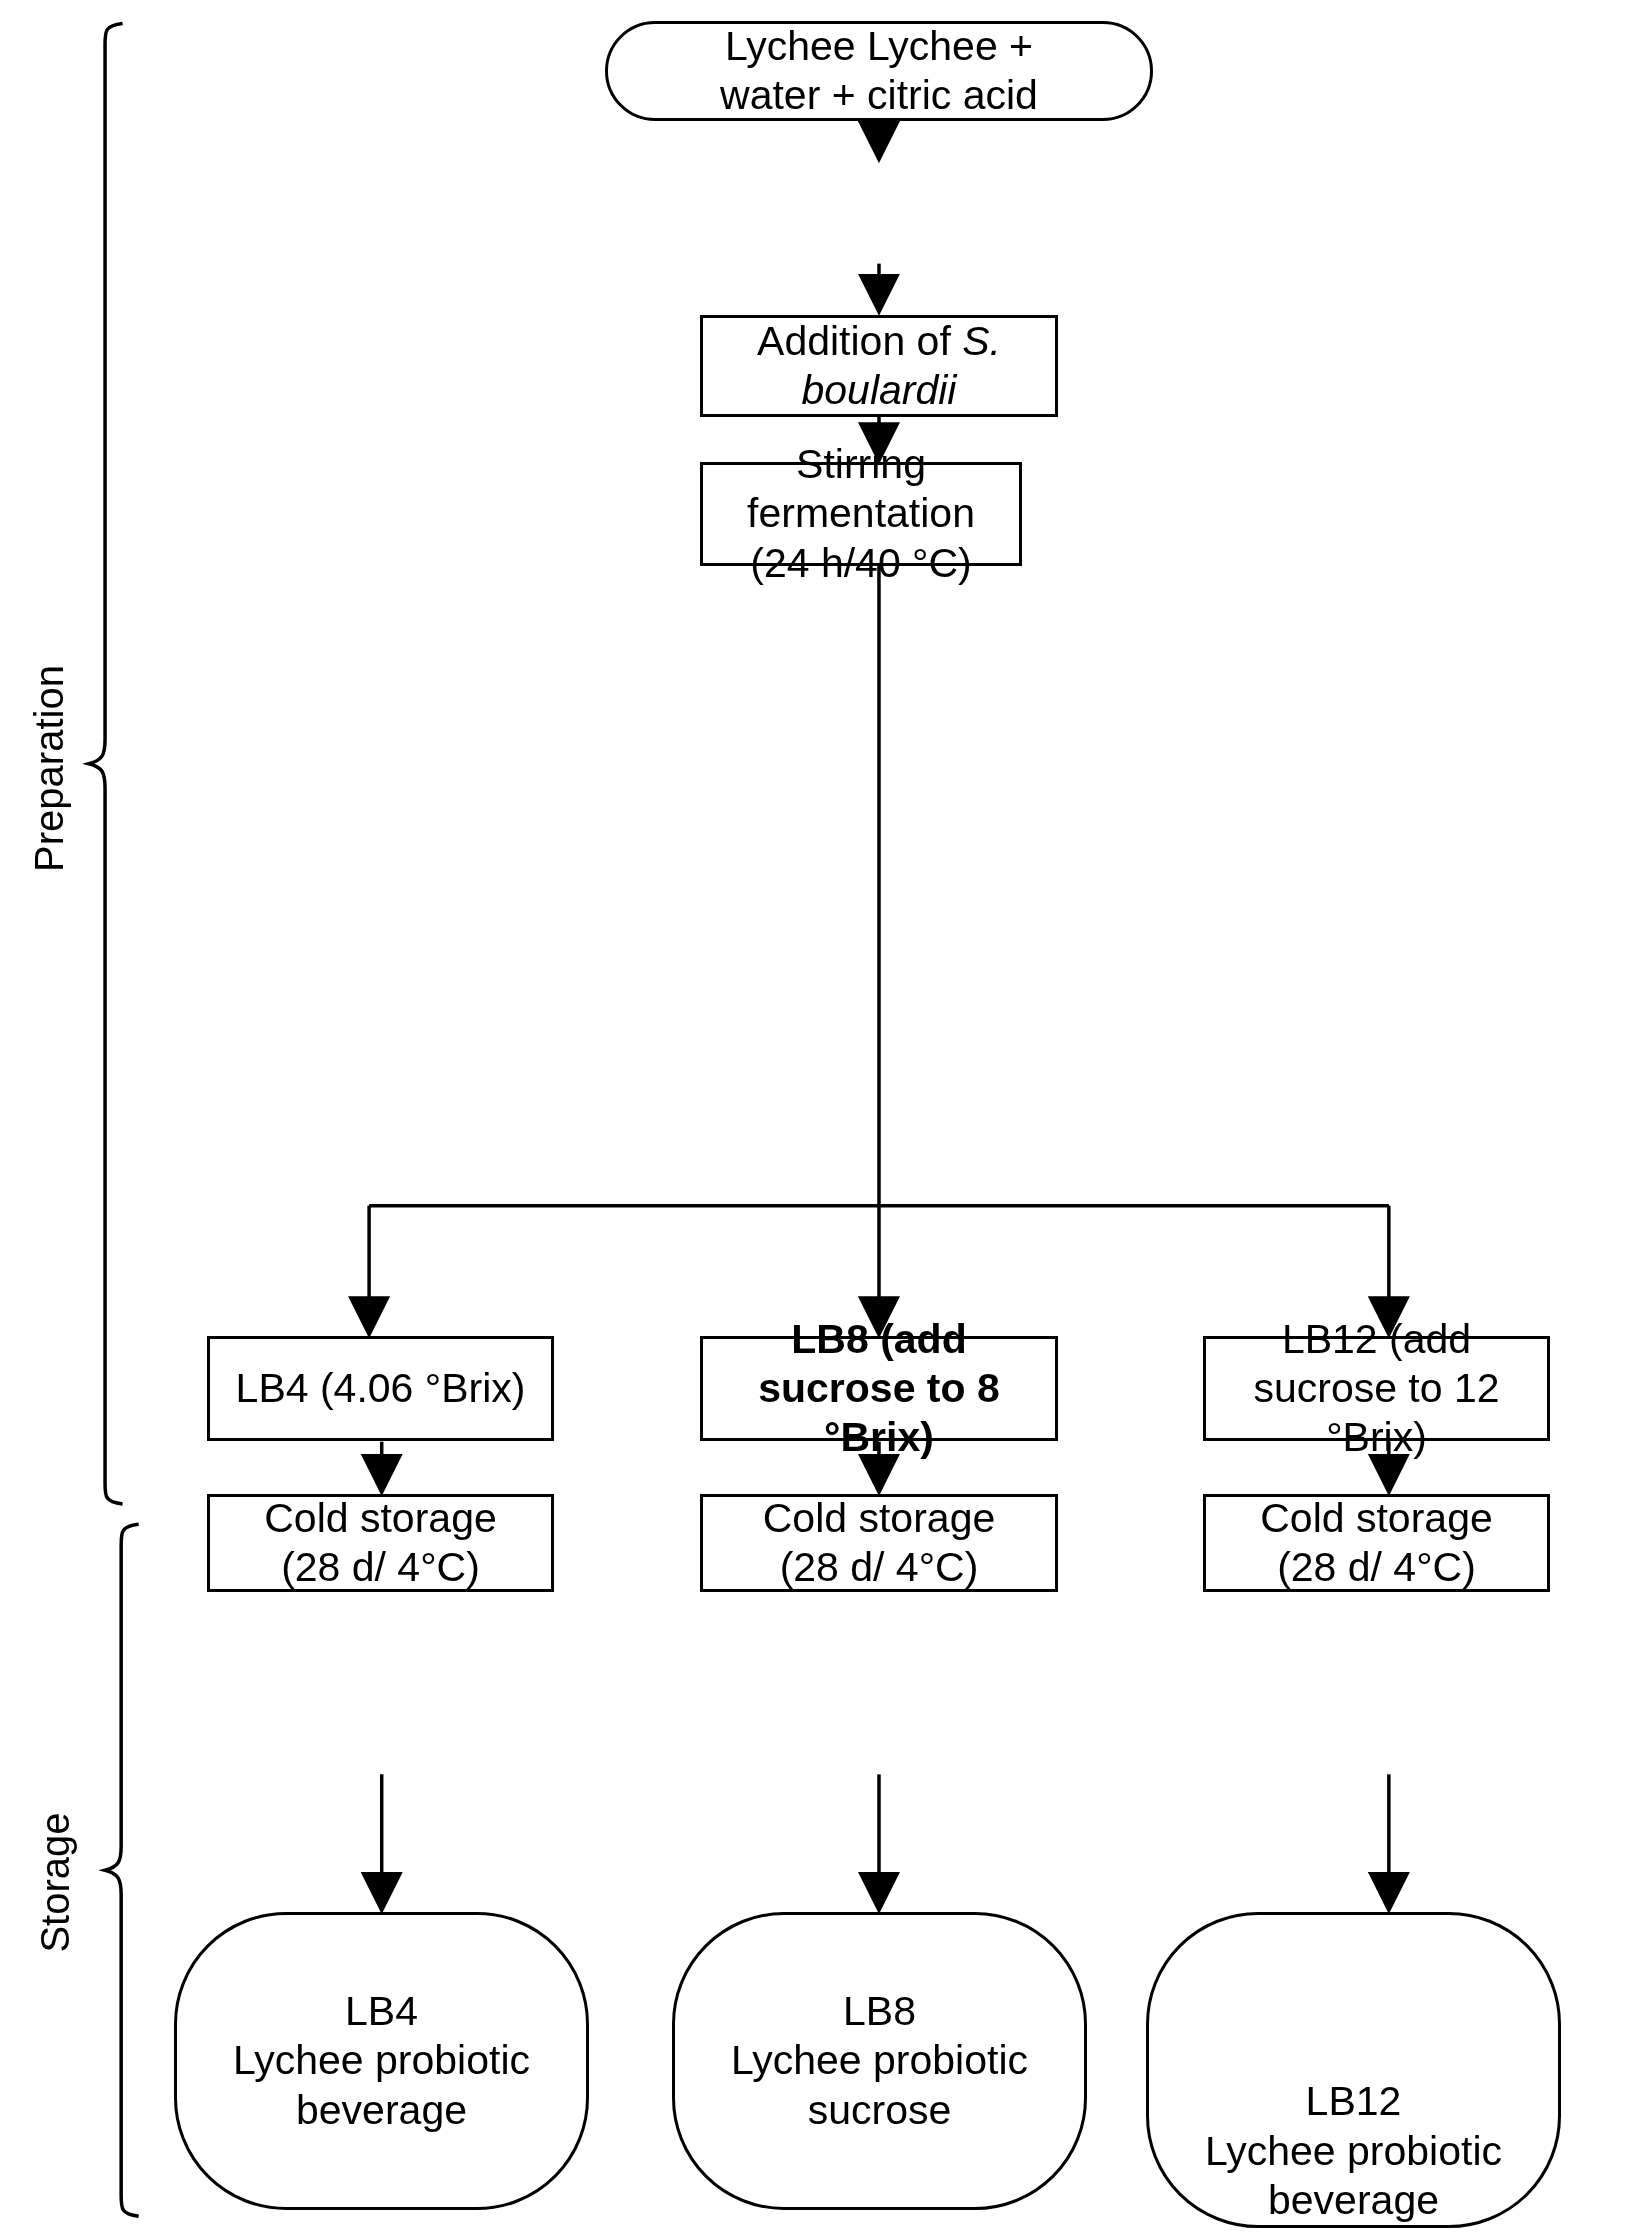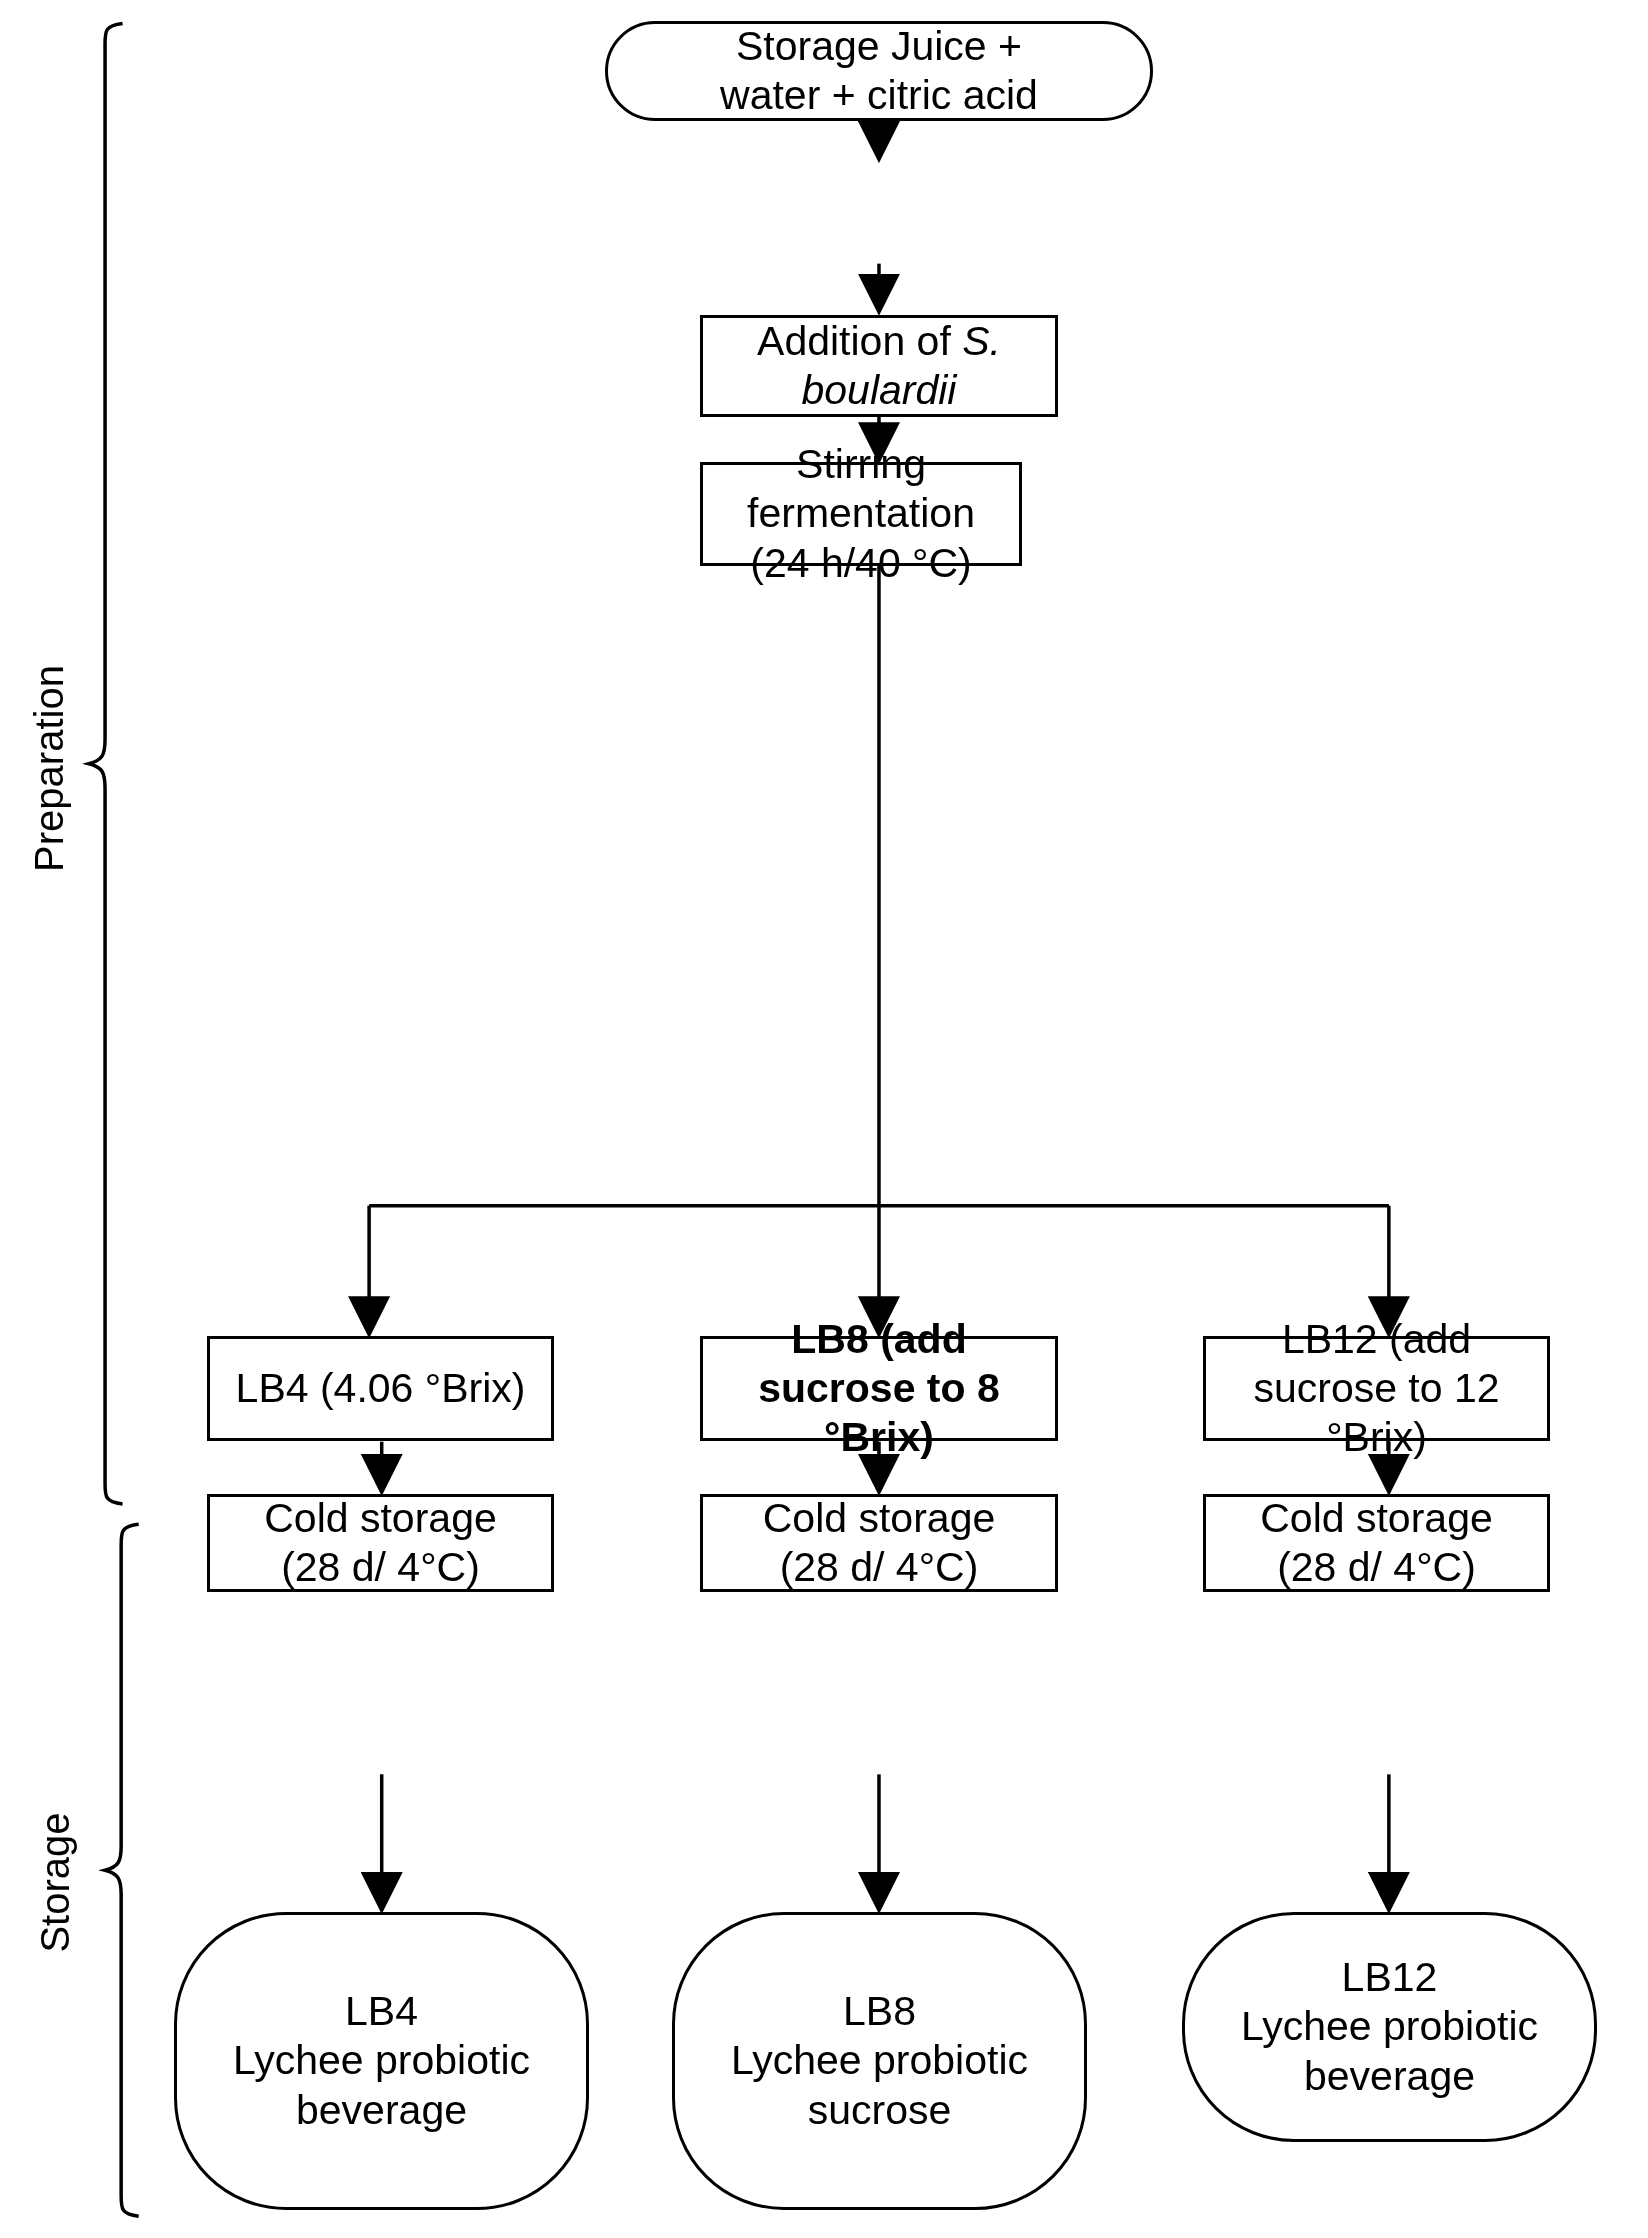--- a/index.html
+++ b/index.html
@@ -99,21 +99,21 @@
              C 169 2675 173 2682 173 2705
              L 173 3135
              C 173 3153 173 3161 198 3164" fill="none" stroke="#000000" stroke-width="5"></path>
   </svg>
 
   <div class="bracket-label" style="left:-77px; top:746px; width:252px; text-align:center;">Preparation</div>
 
   <div class="bracket-label" style="left:-53px; top:1860px; width:217px; text-align:center;">Storage</div>
 
   <div class="node stadium" style="left:605px; top:21px; width:548px; height:100px;">
-    <span><span class="lbl">Storage Juice +</span><span class="lbl">water + citric acid</span></span>
+    <span><span class="lbl">Lychee Lychee +</span><span class="lbl">water + citric acid</span></span>
   </div>
 
 
   <div class="node" style="left:700px; top:315px; width:358px; height:102px;">
     <span><span class="lbl"><span>Addition of </span><span class="italic">S.</span></span><span class="lbl italic">boulardii</span></span>
   </div>
 
   <div class="node" style="left:700px; top:462px; width:322px; height:104px;">
     <span><span class="lbl">Stirring</span><span class="lbl">fermentation</span><span class="lbl">(24 h/40 °C)</span></span>
   </div>
@@ -154,20 +154,20 @@
 Lychee probiotic
 beverage</span>
   </div>
 
   <div class="node stadium terminal-bottom" style="left:672px; top:1912px; width:415px; height:298px;">
     <span>LB8
 Lychee probiotic
 sucrose</span>
   </div>
 
-  <div class="node stadium terminal-bottom" style="left:1182px; top:1912px; width:415px; height:230px;">
+  <div class="node stadium terminal-bottom" style="left:1146px; top:1912px; width:415px; height:316px;align-items:flex-end;">
     <span>LB12
 Lychee probiotic
 beverage</span>
   </div>
 
 </div>
 
 
 </body></html>

